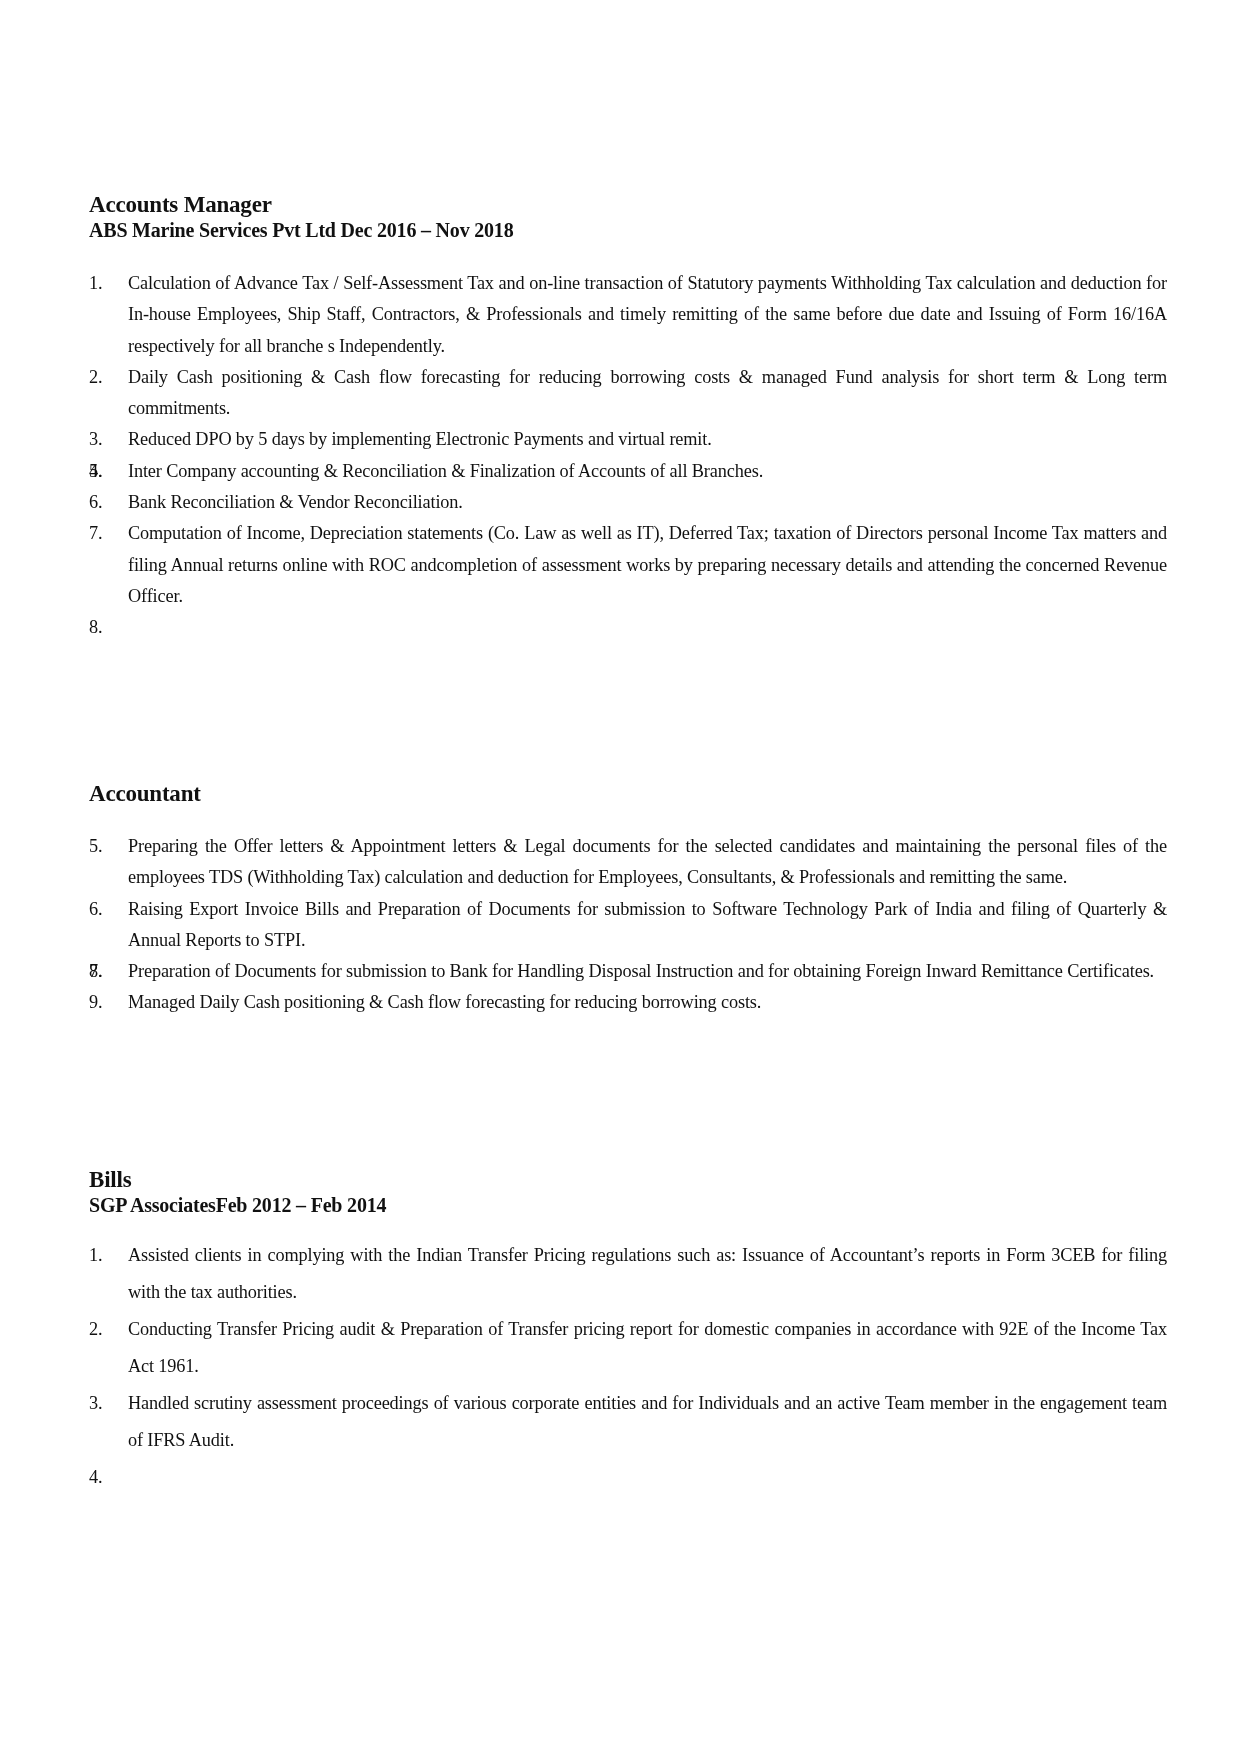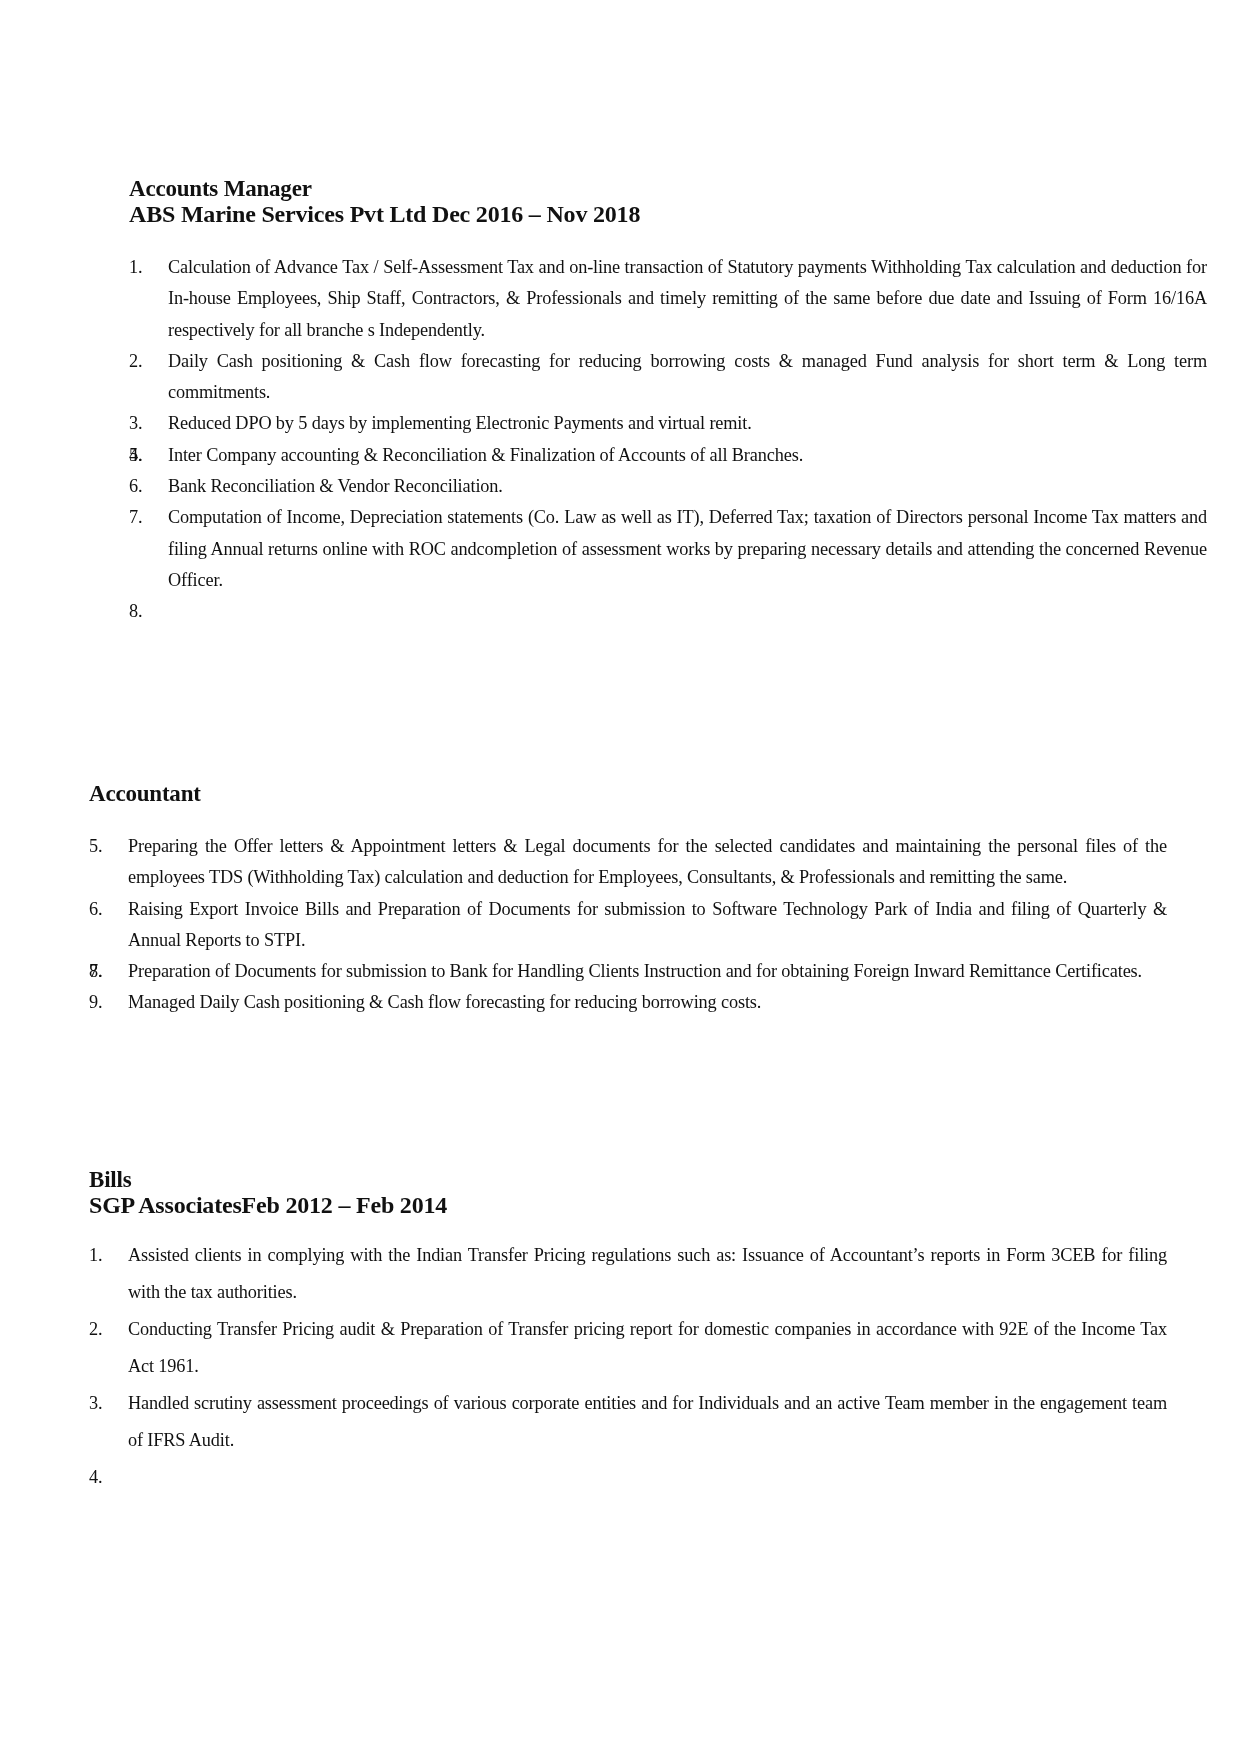--- a/index.html
+++ b/index.html
@@ -1,26 +1,26 @@
 <!DOCTYPE html>
 <html><head>
 <meta charset="utf-8">
 <style>
   html, body { margin:0; padding:0; background:#ffffff; }
   body { width:1241px; height:1755px; position:relative; overflow:hidden;
          font-family:"Liberation Serif","DejaVu Serif",serif; color:#111; }
   .section { position:absolute; left:89px; width:1078px; }
   .job-title { font-weight:bold; font-size:23px; line-height:26px; margin:0; letter-spacing:-0.2px; }
-  .job-sub { font-weight:bold; font-size:24px; line-height:24px; margin:0; letter-spacing:-0.2px; }
+  .job-sub { font-weight:bold; font-size:20px; line-height:24px; margin:0; letter-spacing:-0.2px; }
   ol.items { list-style:none; margin:0; padding:0; }
   ol.items li { position:relative; padding-left:39px; font-size:18.3px; text-align:justify; letter-spacing:-0.15px; }
   ol.items li .num { position:absolute; left:0; top:0; }
   #s1 ol.items li, #s2 ol.items li { line-height:31.3px; }
   #s3 ol.items li { line-height:37px; }
-  #s1 { top:176px;margin-left:40px; }
+  #s1 { top:192px; }
   #s1 ol.items { margin-top:26px; }
   #s2 { top:745px;margin-top:36px; }
   #s2 ol.items { margin-top:24px; }
   #s3 { top:1167px; }
   #s3 ol.items { margin-top:20px; }
 </style>
 </head>
 <body>
 
 <div class="section" id="s1">
@@ -37,21 +37,21 @@
     <li><span class="num">8.</span></li>
   </ol>
 </div>
 
 <div class="section" id="s2">
   <h2 class="job-title">Accountant</h2>
   <ol class="items">
     <li><span class="num">5.</span><span>Preparing the Offer letters &amp; Appointment letters &amp; Legal documents for the selected candidates and maintaining the personal files of the employees TDS (Withholding Tax) calculation and deduction for Employees, Consultants, &amp; Professionals and remitting the same.</span></li>
     <li><span class="num">6.</span><span>Raising Export Invoice Bills and Preparation of Documents for submission to Software Technology Park of India and filing of Quarterly &amp; Annual Reports to STPI.</span></li>
     <li><span class="num">7.</span></li>
-    <li><span class="num">8.</span><span>Preparation of Documents for submission to Bank for Handling Clients Instruction and for obtaining Foreign Inward Remittance Certificates.</span></li>
+    <li><span class="num">8.</span><span>Preparation of Documents for submission to Bank for Handling Disposal Instruction and for obtaining Foreign Inward Remittance Certificates.</span></li>
     <li><span class="num">9.</span><span>Managed Daily Cash positioning &amp; Cash flow forecasting for reducing borrowing costs.</span></li>
   </ol>
 </div>
 
 <div class="section" id="s3">
   <h2 class="job-title">Bills</h2>
   <p class="job-sub">SGP AssociatesFeb 2012 – Feb 2014</p>
   <ol class="items">
     <li><span class="num">1.</span><span>Assisted clients in complying with the Indian Transfer Pricing regulations such as: Issuance of Accountant’s reports in Form 3CEB for filing with the tax authorities.</span></li>
     <li><span class="num">2.</span><span>Conducting Transfer Pricing audit &amp; Preparation of Transfer pricing report for domestic companies in accordance with 92E of the Income Tax Act 1961.</span></li>

